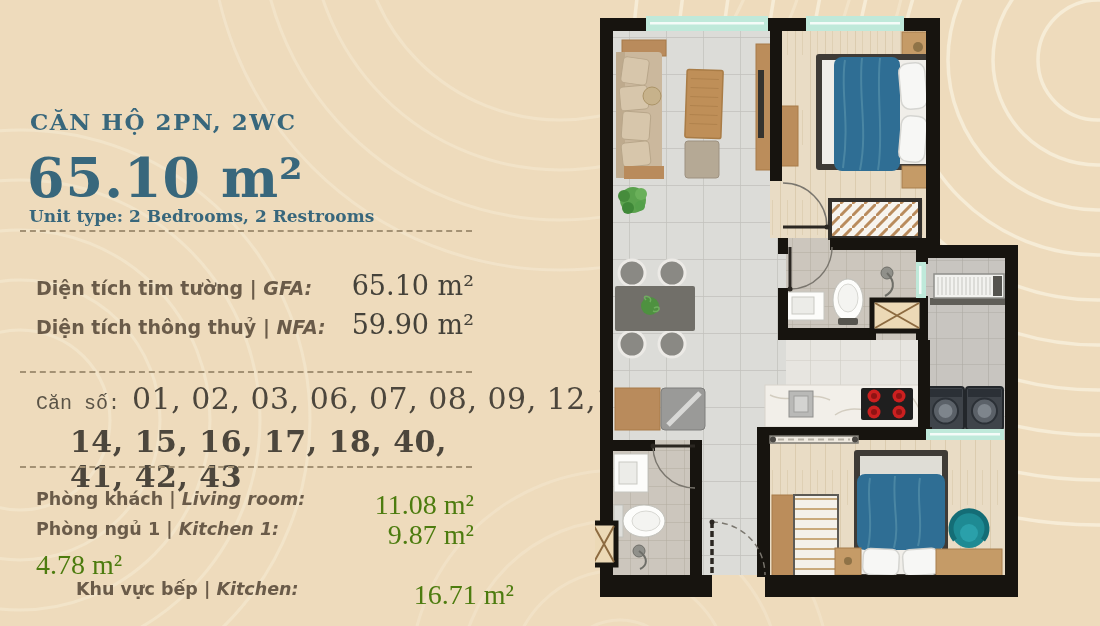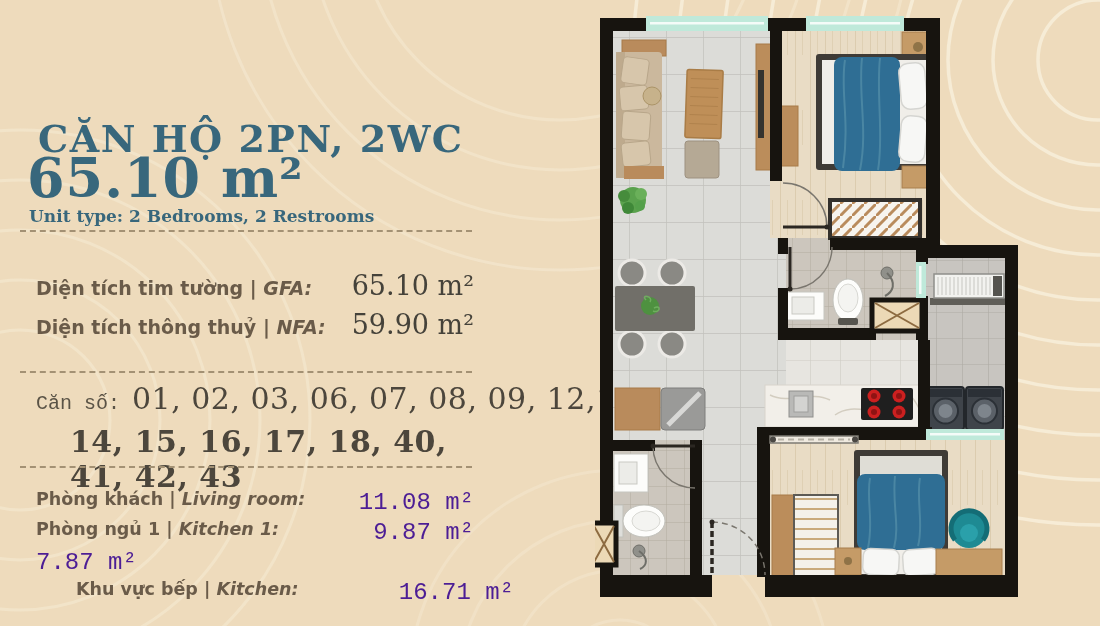--- a/index.html
+++ b/index.html
@@ -2,40 +2,40 @@
 <html><head>
 <meta charset="utf-8">
 <style>
   html,body{margin:0;padding:0;}
   .stage{position:relative;width:1100px;height:626px;background:#eedbbc;overflow:hidden;
          font-family:"DejaVu Sans",sans-serif;}
   .bg{position:absolute;left:0;top:0;}
   .panel{position:absolute;left:0;top:0;width:560px;height:626px;}
   .panel *{box-sizing:border-box;}
   .title{position:absolute;left:30px;top:108px;font-family:"DejaVu Serif","Liberation Serif",serif;
-         font-size:38px;font-weight:700;letter-spacing:1.5px;color:#38677c;margin:8px;}
+         font-size:23px;font-weight:700;letter-spacing:1.5px;color:#38677c;margin:0;}
   .area{position:absolute;left:27px;top:146px;font-family:"DejaVu Serif","Liberation Serif",serif;
         font-size:54px;font-weight:600;letter-spacing:1px;color:#38677c;}
   .unittype{position:absolute;left:29px;top:206px;font-family:"DejaVu Serif","Liberation Serif",serif;
         font-size:17px;font-weight:700;color:#38677c;}
   .divider{position:absolute;left:20px;width:452px;border-top:2px dashed #a39174;}
   .d1{top:230px;} .d2{top:371px;} .d3{top:466px;}
   .mrow{position:absolute;left:36px;width:438px;display:flex;justify-content:space-between;align-items:baseline;}
   .m0{top:270px;gap:28px;} .m1{top:309px;}
   .mlabel{font-size:19px;font-weight:700;color:#6a5b49;}
   .mlabel i{font-weight:700;}
   .mvalue{font-family:"DejaVu Serif","Liberation Serif",serif;font-size:27px;color:#45423a;}
   .uline1{position:absolute;left:36px;top:381px;width:470px;white-space:nowrap;}
   .ulabel{font-family:Liberation Mono, monospace;font-size:20px;color:#5a5346;}
   .unums{font-family:"DejaVu Serif","Liberation Serif",serif;font-size:30px;color:#4c463c;letter-spacing:.5px;}
   .uline2{position:absolute;left:70px;top:424px;width:400px;text-align:left;font-weight:bold;}
   .rrow{position:absolute;left:36px;width:438px;display:flex;justify-content:space-between;align-items:flex-start;}
   .r0{top:489px;} .r1{top:519px;} .r2{top:549px;} .r3{top:579px;margin-left:40px;}
   .rlabel{font-size:17.5px;font-weight:700;color:#6a5b49;}
-  .rvalue{font-family:Liberation Mono, monospace;font-size:24px;color:#4c1d95;}
+  .rvalue{font-family:Liberation Serif, serif;font-size:28px;color:#4d7c0f;}
   .plan{position:absolute;left:595px;top:15px;}
 </style>
 </head>
 <body>
 
 <div class="stage">
 
   <svg class="bg" width="1100" height="626">
     <g fill="none" stroke="#f8efdb" stroke-width="3.5" opacity="0.85">
       <circle cx="1098" cy="60" r="60"></circle>
@@ -97,21 +97,21 @@
 
     <div class="rrow r0">
       <span class="rlabel"><span>Phòng khách</span> <span>|</span> <i>Living room:</i></span>
       <span class="rvalue">11.08 m²</span>
     </div>
     <div class="rrow r1">
       <span class="rlabel"><span>Phòng ngủ 1</span> <span>|</span> <i>Kitchen 1:</i></span>
       <span class="rvalue">9.87 m²</span>
     </div>
     <div class="rrow r2">
-      <span class="rvalue">7.87 m²</span>
+      <span class="rvalue">4.78 m²</span>
     </div>
     <div class="rrow r3">
       <span class="rlabel"><span>Khu vực bếp </span> <span>|</span> <i>Kitchen:</i></span>
       <span class="rvalue">16.71 m²</span>
     </div>
   </div>
 
   <svg class="plan" width="425" height="585" viewBox="595 15 425 585">
     <defs>
       <pattern id="pTile" width="37" height="37" patternUnits="userSpaceOnUse">

